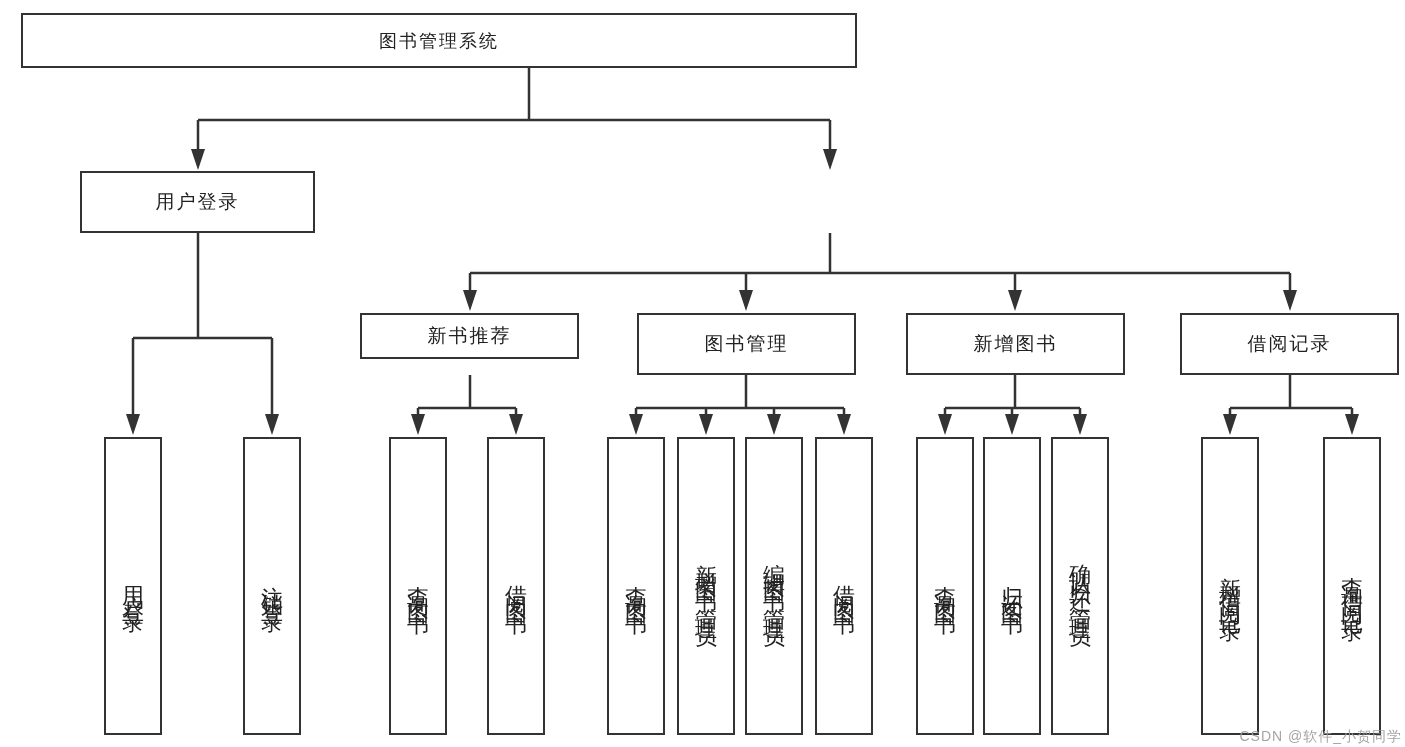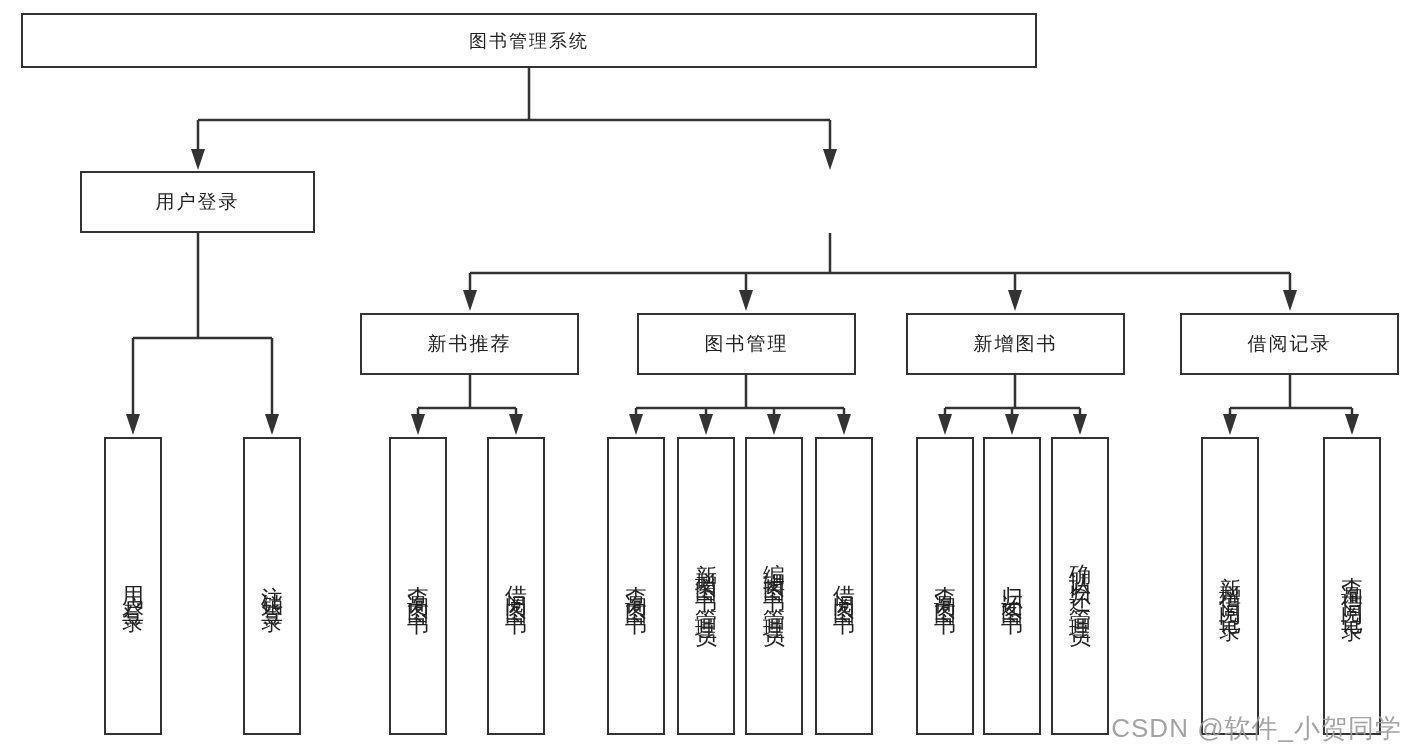--- a/index.html
+++ b/index.html
@@ -17,21 +17,21 @@
   .vnode{
     position:absolute;box-sizing:border-box;border:2px solid #333333;background:#ffffff;
     width:58px;height:298px;top:437px;
     display:flex;align-items:center;justify-content:center;
   }
   .vlabel{
     writing-mode:vertical-rl;text-orientation:mixed;
     font-size:22px;letter-spacing:9px;line-height:1;white-space:nowrap;color:#222222;
   }
   .watermark{
-    position:absolute;right:3px;bottom:1px;font-size:26px;letter-spacing:1px;
+    position:absolute;right:3px;bottom:1px;font-size:14px;letter-spacing:1px;
     color:#9c9c9c;opacity:.92;z-index:5;
   }
 </style>
 </head>
 <body>
 
 <div class="canvas">
 
   <svg class="connectors" width="1405" height="747" viewBox="0 0 1405 747" aria-hidden="true">
     <g stroke="#333333" stroke-width="2.5" fill="none">
@@ -66,29 +66,29 @@
       <polygon points="767,414 781,414 774,435"></polygon>
       <polygon points="837,414 851,414 844,435"></polygon>
       <polygon points="938,414 952,414 945,435"></polygon>
       <polygon points="1005,414 1019,414 1012,435"></polygon>
       <polygon points="1073,414 1087,414 1080,435"></polygon>
       <polygon points="1223,414 1237,414 1230,435"></polygon>
       <polygon points="1345,414 1359,414 1352,435"></polygon>
     </g>
   </svg>
 
-  <div class="node root" style="left:21px;top:13px;width:1016px;height:55px">
+  <div class="node root" style="left:21px;top:13px;width:836px;height:55px">
     <span>图书管理系统</span>
   </div>
 
   <div class="node" style="left:80px;top:171px;width:235px;height:62px">
     <span>用户登录</span>
   </div>
 
-  <div class="node" style="left:360px;top:313px;width:219px;height:62px">
+  <div class="node" style="left:360px;top:313px;width:219px;height:46px">
     <span>新书推荐</span>
   </div>
   <div class="node" style="left:637px;top:313px;width:219px;height:62px">
     <span>图书管理</span>
   </div>
   <div class="node" style="left:906px;top:313px;width:219px;height:62px">
     <span>新增图书</span>
   </div>
   <div class="node" style="left:1180px;top:313px;width:219px;height:62px">
     <span>借阅记录</span>

